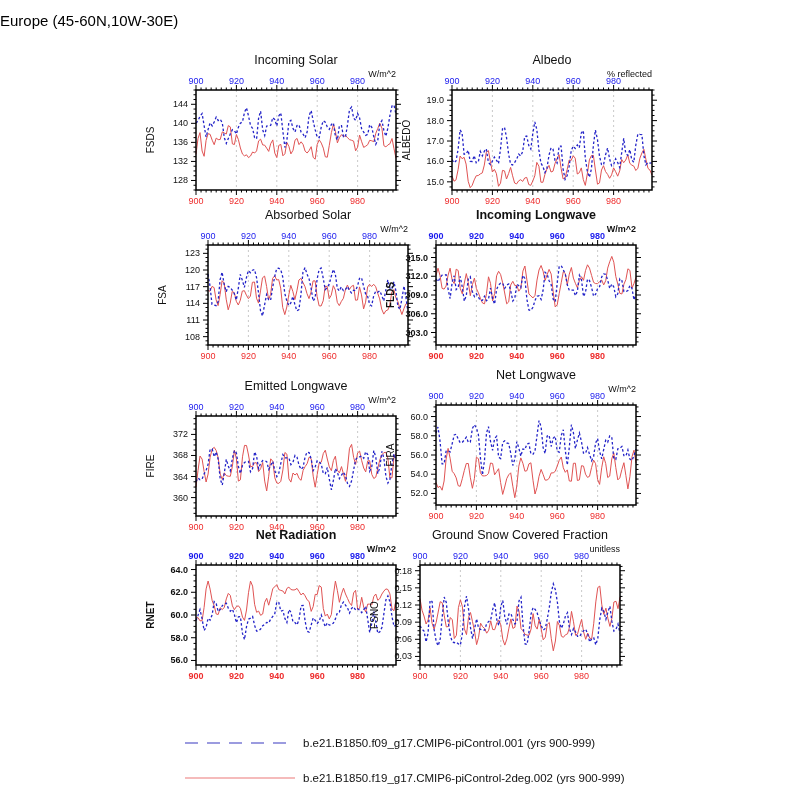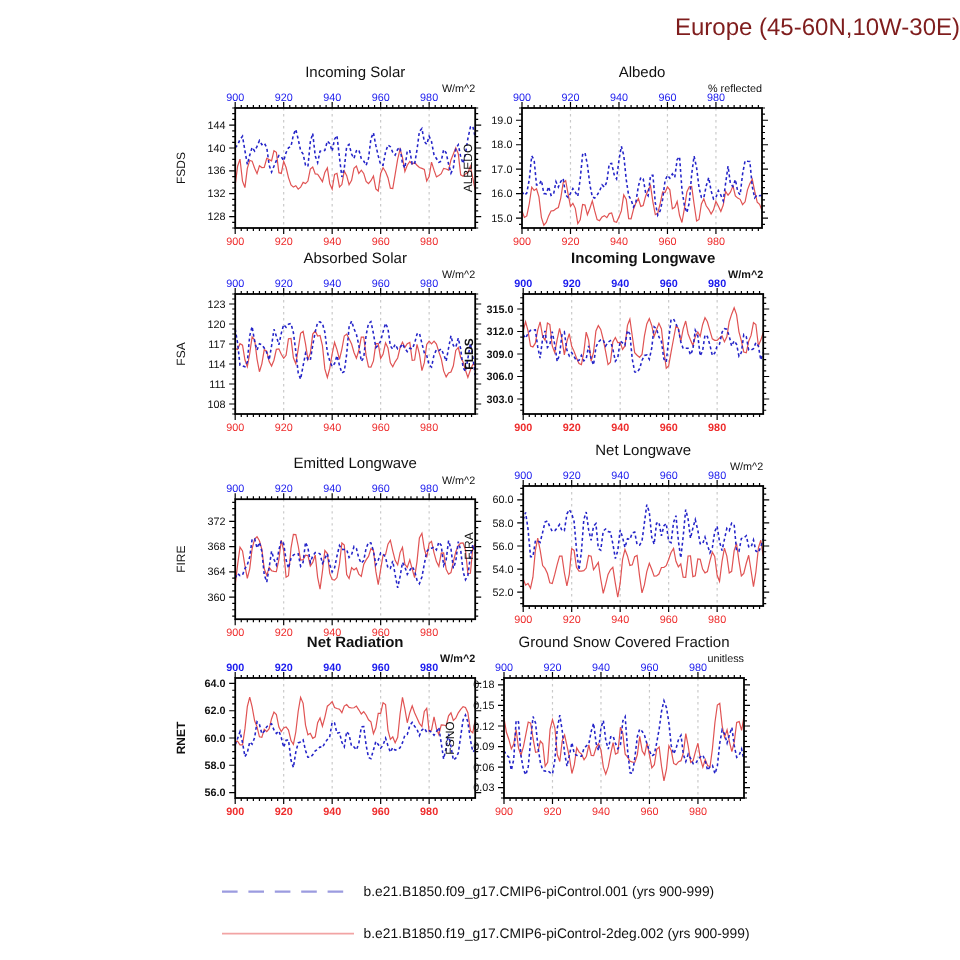--- a/index.html
+++ b/index.html
@@ -1,17 +1,17 @@
 <!DOCTYPE html>
 <html><head>
 <meta charset="utf-8">
 <style>
   html,body{margin:0;padding:0;background:#fff;}
   body{width:800px;height:800px;position:relative;font-family:"Liberation Sans",sans-serif;overflow:hidden;}
-  .fig-title{position:absolute;top:12px;left:0;width:800px;text-align:right;font-size:20px;color:#7f1d1d;}
+  .fig-title{position:absolute;top:12px;left:0;width:800px;text-align:left;font-size:15px;color:#000000;}
   .panel{position:absolute;width:270px;height:160px;text-align:center;}
   .legend{position:absolute;left:0;top:720px;width:696px;height:80px;}
   svg text{font-family:"Liberation Sans",sans-serif;}
 </style>
 </head>
 <body>
 
 <div class="fig-title">Europe (45-60N,10W-30E)</div>
 
 <div id="panels">
@@ -159,21 +159,21 @@
         <text x="181.21212121212122" y="156" text-anchor="middle" font-size="9" fill="#ee2c2c">960</text>
         <text x="221.6161616161616" y="36" text-anchor="middle" font-size="9" fill="#1a1aee">980</text>
         <text x="221.6161616161616" y="156" text-anchor="middle" font-size="9" fill="#ee2c2c">980</text>
         <text x="52" y="135.47619047619048" text-anchor="end" font-size="9" fill="#111">128</text>
         <text x="52" y="116.42857142857143" text-anchor="end" font-size="9" fill="#111">132</text>
         <text x="52" y="97.38095238095238" text-anchor="end" font-size="9" fill="#111">136</text>
         <text x="52" y="78.33333333333333" text-anchor="end" font-size="9" fill="#111">140</text>
         <text x="52" y="59.28571428571429" text-anchor="end" font-size="9" fill="#111">144</text>
         <text x="18" y="92" text-anchor="middle" font-size="10" fill="#111" transform="rotate(-90 18 92)">FSDS</text>
       </svg></div>
-    <div class="panel" style="left: 375px; top: 48px;"><svg width="270" height="160">
+    <div class="panel" style="left: 392px; top: 48px;"><svg width="270" height="160">
         <text x="160" y="16" text-anchor="middle" font-size="12.5" fill="#111">Albedo</text>
         <text x="260" y="29" text-anchor="end" font-size="9" fill="#111">% reflected</text>
         <line x1="100.4040404040404" y1="42" x2="100.4040404040404" y2="142" stroke="#c9c9c9" stroke-width="1" stroke-dasharray="2,3"></line>
         <line x1="140.8080808080808" y1="42" x2="140.8080808080808" y2="142" stroke="#c9c9c9" stroke-width="1" stroke-dasharray="2,3"></line>
         <line x1="181.21212121212122" y1="42" x2="181.21212121212122" y2="142" stroke="#c9c9c9" stroke-width="1" stroke-dasharray="2,3"></line>
         <line x1="221.6161616161616" y1="42" x2="221.6161616161616" y2="142" stroke="#c9c9c9" stroke-width="1" stroke-dasharray="2,3"></line>
         <polyline points="60.0,127.9 62.0,133.2 64.0,131.9 66.1,121.6 68.1,108.0 70.1,110.7 72.1,109.3 74.1,116.1 76.2,133.3 78.2,139.7 80.2,137.3 82.2,131.9 84.2,127.8 86.3,127.5 88.3,125.9 90.3,124.9 92.3,117.1 94.3,104.4 96.4,102.6 98.4,113.5 100.4,124.0 102.4,121.4 104.4,125.6 106.5,138.3 108.5,135.2 110.5,122.4 112.5,122.9 114.5,131.0 116.6,125.5 118.6,119.4 120.6,127.8 122.6,135.0 124.6,135.9 126.7,132.8 128.7,131.7 130.7,133.4 132.7,130.0 134.7,129.4 136.8,136.6 138.8,137.3 140.8,132.9 142.8,127.8 144.8,114.4 146.9,118.2 148.9,134.2 150.9,134.3 152.9,126.5 154.9,121.1 157.0,117.4 159.0,124.0 161.0,123.2 163.0,115.5 165.1,110.4 167.1,106.7 169.1,120.4 171.1,130.9 173.1,129.8 175.2,121.4 177.2,112.0 179.2,112.4 181.2,107.8 183.2,110.2 185.3,126.0 187.3,124.7 189.3,119.9 191.3,131.6 193.3,137.4 195.4,125.4 197.4,111.9 199.4,107.6 201.4,107.4 203.4,122.0 205.5,136.2 207.5,134.9 209.5,122.0 211.5,117.7 213.5,123.5 215.6,126.4 217.6,130.3 219.6,126.9 221.6,119.8 223.6,123.6 225.7,128.2 227.7,122.9 229.7,111.5 231.7,114.7 233.7,112.1 235.8,106.9 237.8,115.3 239.8,117.1 241.8,118.1 243.8,122.5 245.9,120.2 247.9,110.2 249.9,105.0 251.9,101.3 253.9,111.3 256.0,120.4 258.0,122.2 260.0,127.2" fill="none" stroke="#e05353" stroke-width="1"></polyline>
         <polyline points="60.0,111.7 62.0,114.7 64.0,112.9 66.1,101.4 68.1,81.9 70.1,85.2 72.1,106.2 74.1,106.1 76.2,102.3 78.2,113.3 80.2,113.5 82.2,107.6 84.2,114.8 86.3,113.9 88.3,103.4 90.3,107.9 92.3,103.3 94.3,100.8 96.4,114.4 98.4,116.6 100.4,113.2 102.4,109.1 104.4,112.1 106.5,115.6 108.5,101.1 110.5,80.9 112.5,79.3 114.5,89.3 116.6,106.1 118.6,116.2 120.6,117.0 122.6,114.5 124.6,111.3 126.7,106.1 128.7,108.0 130.7,103.5 132.7,88.5 134.7,88.1 136.8,97.6 138.8,101.0 140.8,85.5 142.8,73.9 144.8,81.4 146.9,101.9 148.9,115.1 150.9,118.4 152.9,124.5 154.9,120.4 157.0,107.1 159.0,99.9 161.0,101.0 163.0,112.4 165.1,115.1 167.1,98.2 169.1,98.1 171.1,121.1 173.1,131.3 175.2,127.5 177.2,118.2 179.2,102.7 181.2,98.1 183.2,100.5 185.3,97.0 187.3,99.8 189.3,85.0 191.3,82.6 193.3,110.1 195.4,123.6 197.4,129.2 199.4,121.0 201.4,97.1 203.4,82.1 205.5,91.7 207.5,108.2 209.5,116.5 211.5,116.9 213.5,107.0 215.6,100.0 217.6,111.0 219.6,117.8 221.6,116.6 223.6,110.8 225.7,114.6 227.7,119.4 229.7,104.6 231.7,90.4 233.7,105.3 235.8,107.4 237.8,101.6 239.8,111.8 241.8,114.3 243.8,97.1 245.9,85.9 247.9,86.3 249.9,86.6 251.9,107.6 253.9,116.8 256.0,114.4 258.0,115.1 260.0,114.8" fill="none" stroke="#2323c8" stroke-width="1.3" stroke-dasharray="2.5,2.2"></polyline>
         <rect x="60" y="42" width="200" height="100" fill="none" stroke="#000000" stroke-width="1.5"></rect>
         <line x1="60" y1="42" x2="60" y2="37" stroke="#000" stroke-width="1"></line>
@@ -306,21 +306,21 @@
         <text x="181.21212121212122" y="156" text-anchor="middle" font-size="9" fill="#ee2c2c">960</text>
         <text x="221.6161616161616" y="36" text-anchor="middle" font-size="9" fill="#1a1aee">980</text>
         <text x="221.6161616161616" y="156" text-anchor="middle" font-size="9" fill="#ee2c2c">980</text>
         <text x="52" y="136.83673469387753" text-anchor="end" font-size="9" fill="#111">15.0</text>
         <text x="52" y="116.42857142857142" text-anchor="end" font-size="9" fill="#111">16.0</text>
         <text x="52" y="96.0204081632653" text-anchor="end" font-size="9" fill="#111">17.0</text>
         <text x="52" y="75.61224489795917" text-anchor="end" font-size="9" fill="#111">18.0</text>
         <text x="52" y="55.20408163265306" text-anchor="end" font-size="9" fill="#111">19.0</text>
         <text x="18" y="92" text-anchor="middle" font-size="10" fill="#111" transform="rotate(-90 18 92)">ALBEDO</text>
       </svg></div>
-    <div class="panel" style="left: 136px; top: 203px;"><svg width="270" height="160">
+    <div class="panel" style="left: 148px; top: 203px;"><svg width="270" height="160">
         <text x="160" y="16" text-anchor="middle" font-size="12.5" fill="#111">Absorbed Solar</text>
         <text x="260" y="29" text-anchor="end" font-size="9" fill="#111">W/m^2</text>
         <line x1="100.4040404040404" y1="42" x2="100.4040404040404" y2="142" stroke="#c9c9c9" stroke-width="1" stroke-dasharray="2,3"></line>
         <line x1="140.8080808080808" y1="42" x2="140.8080808080808" y2="142" stroke="#c9c9c9" stroke-width="1" stroke-dasharray="2,3"></line>
         <line x1="181.21212121212122" y1="42" x2="181.21212121212122" y2="142" stroke="#c9c9c9" stroke-width="1" stroke-dasharray="2,3"></line>
         <line x1="221.6161616161616" y1="42" x2="221.6161616161616" y2="142" stroke="#c9c9c9" stroke-width="1" stroke-dasharray="2,3"></line>
         <polyline points="60.0,87.4 62.0,88.2 64.0,83.4 66.1,84.6 68.1,96.8 70.1,102.6 72.1,91.5 74.1,77.7 76.2,80.1 78.2,96.2 80.2,106.8 82.2,100.2 84.2,88.5 86.3,89.7 88.3,98.3 90.3,102.0 92.3,97.2 94.3,88.1 96.4,87.7 98.4,92.2 100.4,95.6 102.4,93.1 104.4,79.3 106.5,79.0 108.5,95.2 110.5,100.1 112.5,87.9 114.5,74.8 116.6,73.1 118.6,83.5 120.6,96.6 122.6,91.4 124.6,75.4 126.7,72.8 128.7,77.0 130.7,76.6 132.7,85.1 134.7,104.4 136.8,111.6 138.8,104.0 140.8,91.8 142.8,82.3 144.8,88.3 146.9,96.5 148.9,87.9 150.9,77.0 152.9,75.4 154.9,79.3 157.0,83.7 159.0,90.7 161.0,95.6 163.0,89.1 165.1,77.9 167.1,77.9 169.1,93.4 171.1,102.8 173.1,103.0 175.2,97.8 177.2,83.4 179.2,83.4 181.2,95.7 183.2,92.3 185.3,82.7 187.3,86.9 189.3,99.4 191.3,102.6 193.3,98.5 195.4,95.3 197.4,86.8 199.4,82.1 201.4,86.5 203.4,83.4 205.5,82.3 207.5,97.2 209.5,97.0 211.5,83.9 213.5,91.9 215.6,105.9 217.6,99.2 219.6,84.0 221.6,81.3 223.6,83.5 225.7,81.3 227.7,83.7 229.7,90.2 231.7,95.9 233.7,106.1 235.8,111.1 237.8,107.8 239.8,107.0 241.8,101.8 243.8,89.0 245.9,86.6 247.9,94.9 249.9,98.6 251.9,105.5 253.9,111.5 256.0,105.4 258.0,100.7 260.0,101.1" fill="none" stroke="#e05353" stroke-width="1"></polyline>
         <polyline points="60.0,71.2 62.0,82.9 64.0,101.4 66.1,102.0 68.1,102.7 70.1,98.7 72.1,76.8 74.1,69.1 76.2,81.6 78.2,88.7 80.2,83.4 82.2,84.3 84.2,87.0 86.3,90.7 88.3,97.0 90.3,85.3 92.3,71.4 94.3,77.1 96.4,84.4 98.4,74.8 100.4,67.5 102.4,69.7 104.4,67.2 106.5,66.6 108.5,74.3 110.5,89.9 112.5,107.7 114.5,113.0 116.6,101.8 118.6,91.5 120.6,96.8 122.6,97.3 124.6,84.7 126.7,73.5 128.7,65.6 130.7,65.2 132.7,66.6 134.7,73.8 136.8,90.4 138.8,97.9 140.8,102.4 142.8,100.0 144.8,93.4 146.9,101.5 148.9,107.9 150.9,106.6 152.9,92.0 154.9,69.5 157.0,64.6 159.0,71.0 161.0,75.6 163.0,84.6 165.1,98.1 167.1,95.1 169.1,76.2 171.1,66.6 173.1,65.0 175.2,75.0 177.2,86.7 179.2,84.6 181.2,81.2 183.2,73.6 185.3,66.4 187.3,70.9 189.3,85.3 191.3,88.0 193.3,83.9 195.4,87.7 197.4,86.6 199.4,83.5 201.4,87.4 203.4,90.0 205.5,87.2 207.5,87.8 209.5,83.1 211.5,75.4 213.5,74.6 215.6,83.2 217.6,91.0 219.6,93.2 221.6,101.4 223.6,102.9 225.7,92.7 227.7,88.4 229.7,89.2 231.7,87.8 233.7,92.3 235.8,98.0 237.8,87.1 239.8,76.8 241.8,85.0 243.8,86.4 245.9,78.7 247.9,87.8 249.9,103.4 251.9,106.5 253.9,95.8 256.0,83.1 258.0,94.6 260.0,109.7" fill="none" stroke="#2323c8" stroke-width="1.3" stroke-dasharray="2.5,2.2"></polyline>
         <rect x="60" y="42" width="200" height="100" fill="none" stroke="#000000" stroke-width="1.5"></rect>
         <line x1="60" y1="42" x2="60" y2="37" stroke="#000" stroke-width="1"></line>

